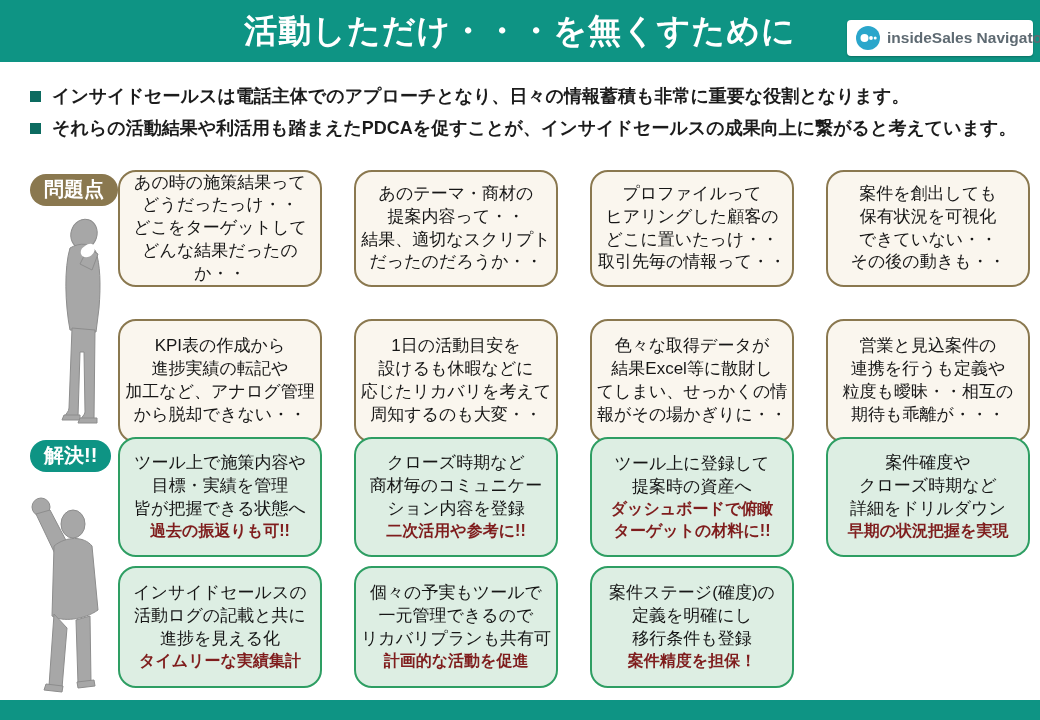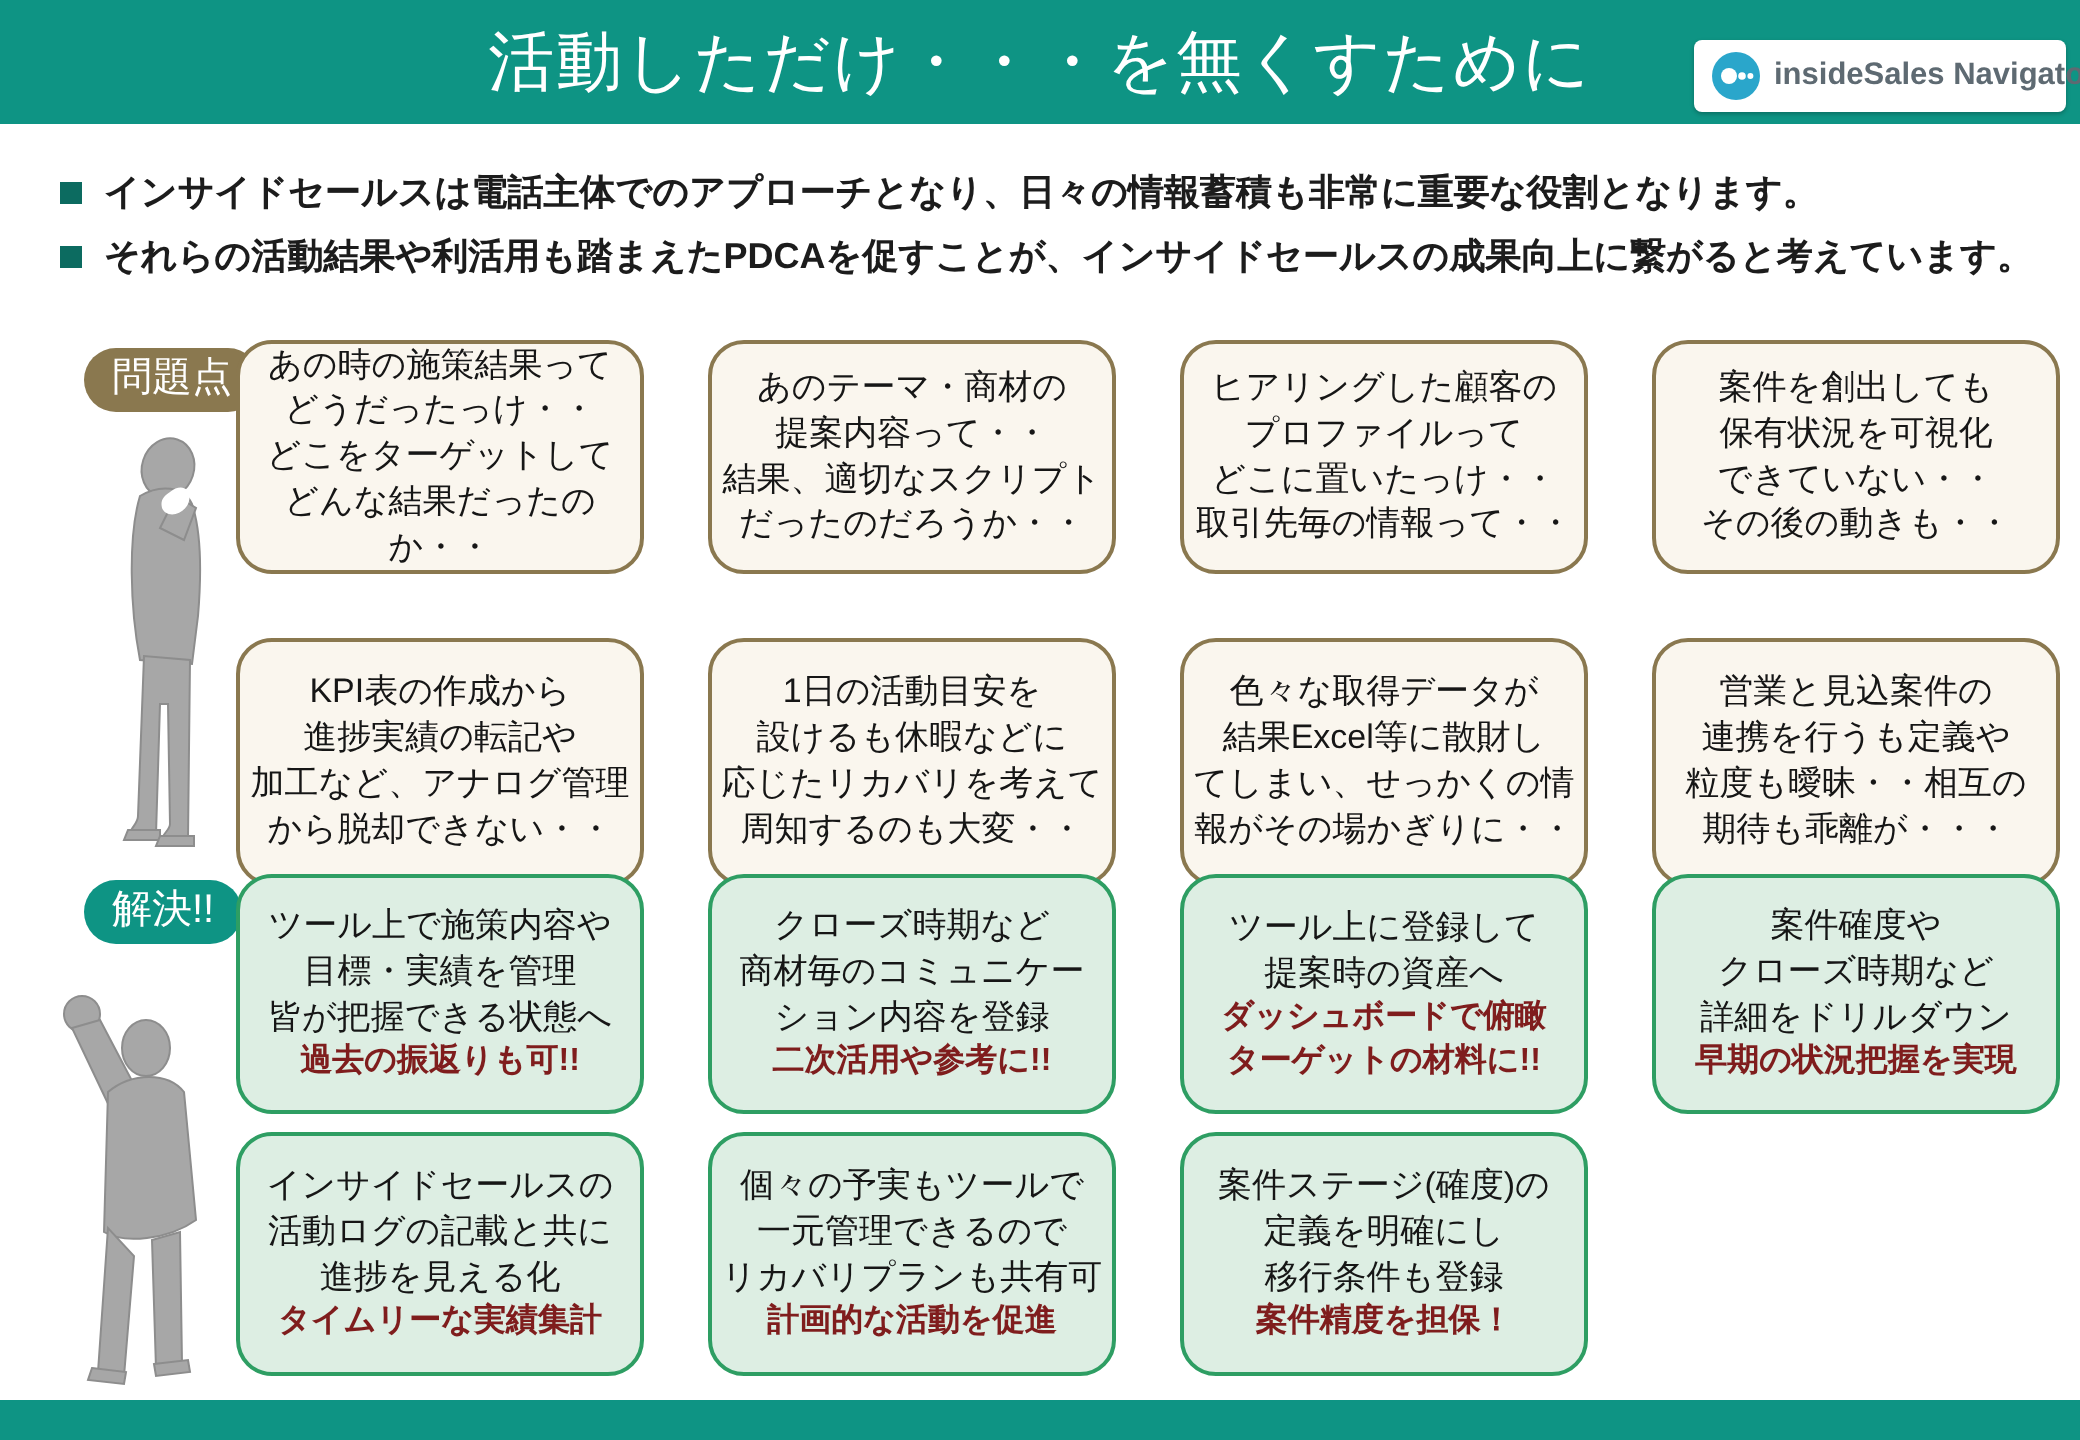--- a/index.html
+++ b/index.html
@@ -5,35 +5,35 @@
   html,body{margin:0;padding:0;}
   body{
     width:1040px;height:720px;position:relative;background:#ffffff;
     font-family:"Liberation Sans","DejaVu Sans",sans-serif;overflow:hidden;
   }
   
   .header{
     position:absolute;left:0;top:0;width:1040px;height:62px;
     background:#0e9484;display:flex;align-items:center;justify-content:center;
   }
-  .title{color:#ffffff;font-size:33px;font-weight:normal;letter-spacing:1px;}
+  .title{color:#ffffff;font-size:33px;font-weight:bold;letter-spacing:1px;}
   .logo{
     position:absolute;right:7px;top:20px;width:186px;height:36px;background:#ffffff;
     border-radius:4px;display:flex;align-items:center;gap:6px;padding:0 8px;box-sizing:border-box;
     box-shadow:0 1px 2px rgba(0,0,0,.25);
   }
   .logo-text{color:#5e6a72;font-size:15.5px;font-weight:bold;white-space:nowrap;}
   
   .bullets{position:absolute;left:30px;top:84px;right:14px;}
   .bullet-row{display:flex;align-items:flex-start;gap:11px;margin-bottom:7px;font-weight:bold;}
   .bullet-square{width:11px;height:11px;background:#0c6b60;margin-top:7px;flex:0 0 auto;}
   .bullet-text{font-size:18px;color:#1c1c1c;line-height:1.4;}
   
   .section-label{
-    position:absolute;left:42px;color:#fff;font-weight:normal;font-size:20px;
+    position:absolute;left:30px;color:#fff;font-weight:bold;font-size:20px;
     padding:3px 14px 5px;border-radius:18px;line-height:1.2;
   }
   .label-problem{top:174px;background:#8a784f;}
   .label-solution{top:440px;background:#0e9484;}
   
   .grid{
     position:absolute;left:118px;width:912px;display:grid;
     grid-template-columns:repeat(4,1fr);column-gap:10px;row-gap:8px;gap:32px;
   }
   #problems-grid{top:170px;grid-template-rows:117px 124px;}
@@ -120,22 +120,22 @@
     <span class="line">どこをターゲットして</span>
     <span class="line">どんな結果だったのか・・</span>
   </div>
   <div class="box problem-box">
     <span class="line">あのテーマ・商材の</span>
     <span class="line">提案内容って・・</span>
     <span class="line">結果、適切なスクリプト</span>
     <span class="line">だったのだろうか・・</span>
   </div>
   <div class="box problem-box">
+    <span class="line">プロファイルって</span>
     <span class="line">ヒアリングした顧客の</span>
-    <span class="line">プロファイルって</span>
     <span class="line">どこに置いたっけ・・</span>
     <span class="line">取引先毎の情報って・・</span>
   </div>
   <div class="box problem-box">
     <span class="line">案件を創出しても</span>
     <span class="line">保有状況を可視化</span>
     <span class="line">できていない・・</span>
     <span class="line">その後の動きも・・</span>
   </div>
   <div class="box problem-box">

